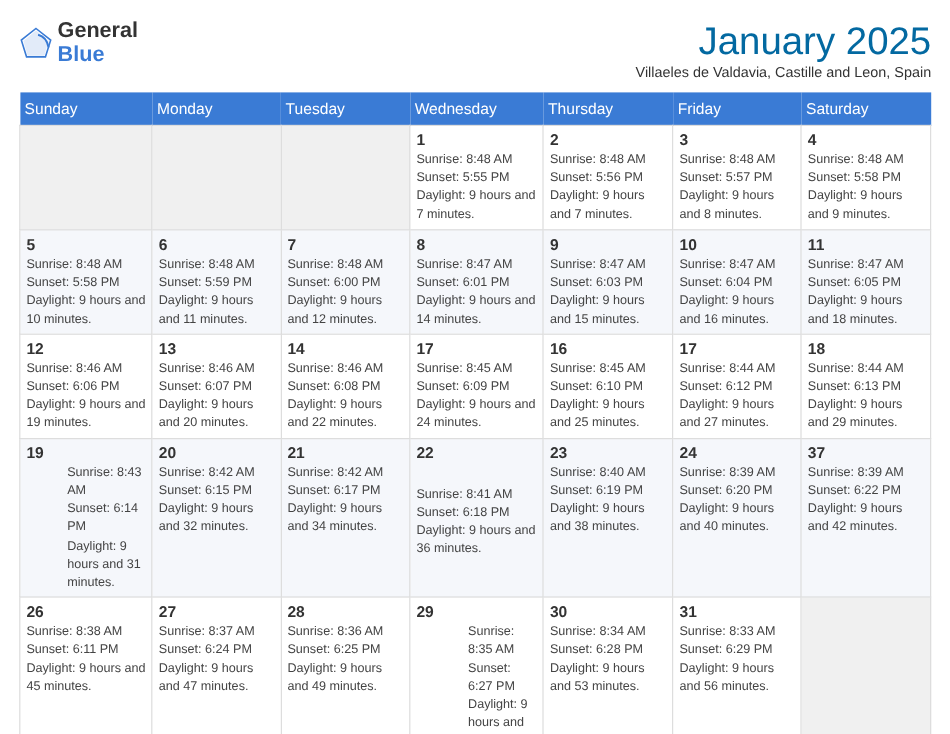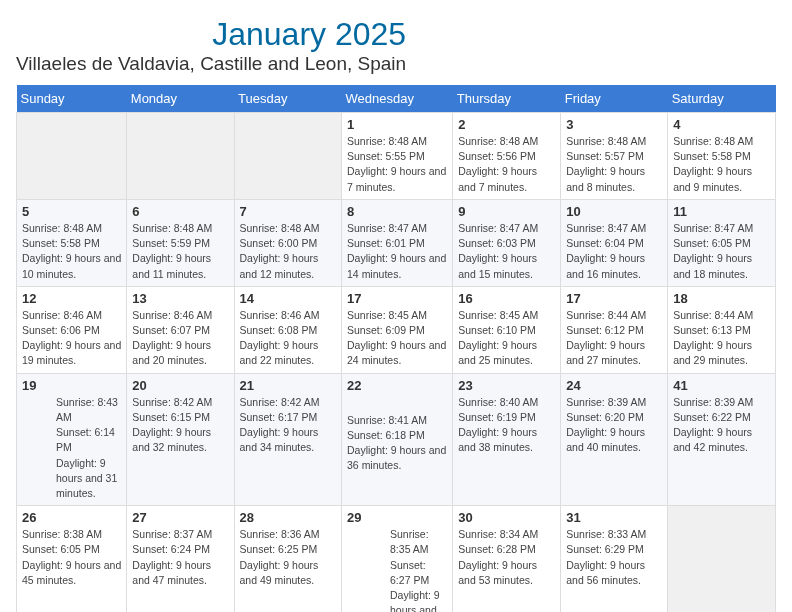--- a/index.html
+++ b/index.html
@@ -34,21 +34,21 @@
     }
     .title-block {
       text-align: right;
     }
     .month-title {
       font-size: 32px;
       font-weight: normal;
       color: #0369a1;
     }
     .subtitle {
-      font-size: 19px;
+      font-size: 12px;
       color: #333;
     }
     table {
       width: 100%;
       border-collapse: collapse;
       font-size: 11px;
     }
     thead tr th {
       background-color: #3a7bd5;
       color: #fff;
@@ -83,20 +83,31 @@
       line-height: 1.45;
     }
     .empty-cell {
       background-color: #f0f0f0 !important;
     }
   </style>
 </head>
 <body>
 
 <div class="header">
+  <div class="logo">
+    <svg class="logo-icon" viewBox="0 0 32 32" xmlns="http://www.w3.org/2000/svg">
+      <polygon points="16,4 28,14 24,28 8,28 4,14" fill="#3a7bd5" opacity="0.15"></polygon>
+      <polygon points="16,2 30,13 25,29 7,29 2,13" fill="none" stroke="#3a7bd5" stroke-width="1.5"></polygon>
+      <path d="M18 8 Q26 10 28 20" stroke="#3a7bd5" stroke-width="2" fill="none"></path>
+    </svg>
+    <div class="logo-text">
+      <span class="logo-general">General</span><br>
+      <span class="logo-blue">Blue</span>
+    </div>
+  </div>
   <div class="title-block">
     <div class="month-title">January 2025</div>
     <div class="subtitle">Villaeles de Valdavia, Castille and Leon, Spain</div>
   </div>
 </div>
 
 <table>
   <thead>
     <tr>
     <th>Sunday</th>
@@ -257,31 +268,31 @@
 Sunset: 6:19 PM
 Daylight: 9 hours and 38 minutes.</div>
         </td>
         <td>
           <div class="day-num">24</div>
           <div class="day-info" style="white-space: pre-line;">Sunrise: 8:39 AM
 Sunset: 6:20 PM
 Daylight: 9 hours and 40 minutes.</div>
         </td>
         <td>
-          <div class="day-num">41</div>
+          <div class="day-num">37</div>
           <div class="day-info" style="white-space: pre-line;">Sunrise: 8:39 AM
 Sunset: 6:22 PM
 Daylight: 9 hours and 42 minutes.</div>
         </td>
       </tr>
       <tr>
         <td>
           <div class="day-num">26</div>
           <div class="day-info" style="white-space: pre-line;">Sunrise: 8:38 AM
-Sunset: 6:05 PM
+Sunset: 6:11 PM
 Daylight: 9 hours and 45 minutes.</div>
         </td>
         <td>
           <div class="day-num">27</div>
           <div class="day-info" style="white-space: pre-line;">Sunrise: 8:37 AM
 Sunset: 6:24 PM
 Daylight: 9 hours and 47 minutes.</div>
         </td>
         <td>
           <div class="day-num">28</div>

